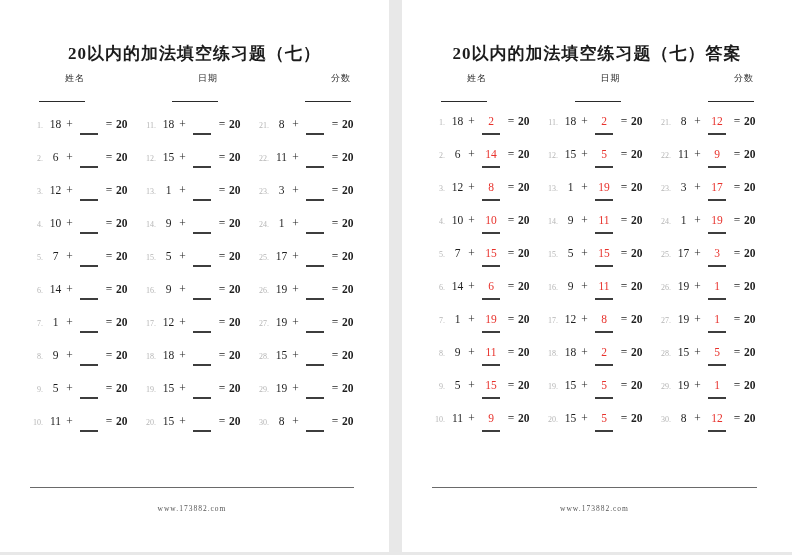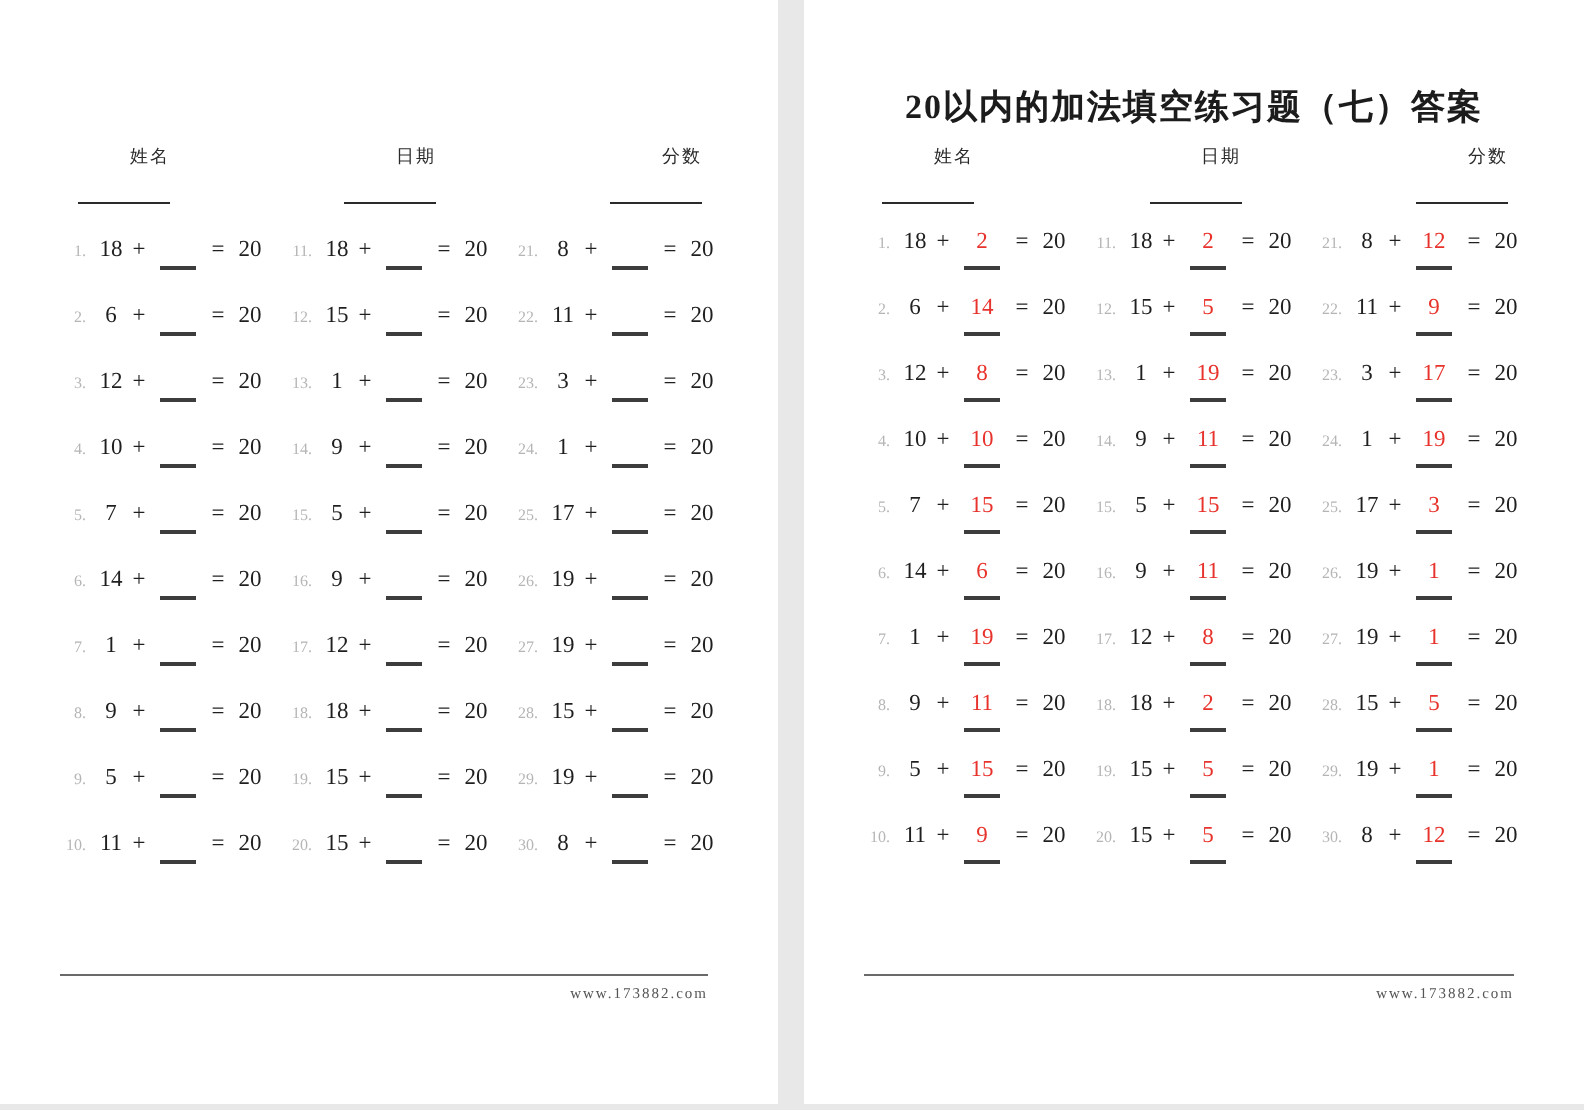--- a/index.html
+++ b/index.html
@@ -47,33 +47,34 @@
   .prob .plus{width:13px;text-align:center;flex:none;}
   .prob .blank{
     width:26px;text-align:center;flex:none;position:relative;height:14px;
   }
   .prob .blank::after{
     content:"";position:absolute;left:4px;right:4px;bottom:-7px;
     border-bottom:2px solid #3d3d3d;
   }
   .prob .ansv{color:var(--answer-color,#e8322c);}
   .prob .eq{width:14px;text-align:center;flex:none;}
-  .prob .sum{width:18px;text-align:center;flex:none;}
+  .prob .sum{width:18px;text-align:left;flex:none;font-weight:bold;}
 
   .footer{position:absolute;top:487px;left:30px;right:35px;}
   .footer-line{border-top:1px solid #6a6a6a;height:0;}
   .footer-text{
-    margin-top:4px;text-align:right;
+    margin-top:16px;text-align:center;
     font-size:7.5px;color:#555;letter-spacing:1px;
   }
 </style>
 </head>
 <body style="background: rgb(232, 232, 232);">
 
 <div class="sheet" id="sheet-worksheet" style="background: rgb(255, 255, 255);">
+  <h1 class="page-title">20以内的加法填空练习题（七）</h1>
   <div class="fields">
       <span class="field">
         <span class="flabel">姓名</span>
         <span class="fline"></span>
       </span>
       <span class="field">
         <span class="flabel">日期</span>
         <span class="fline"></span>
       </span>
       <span class="field">

